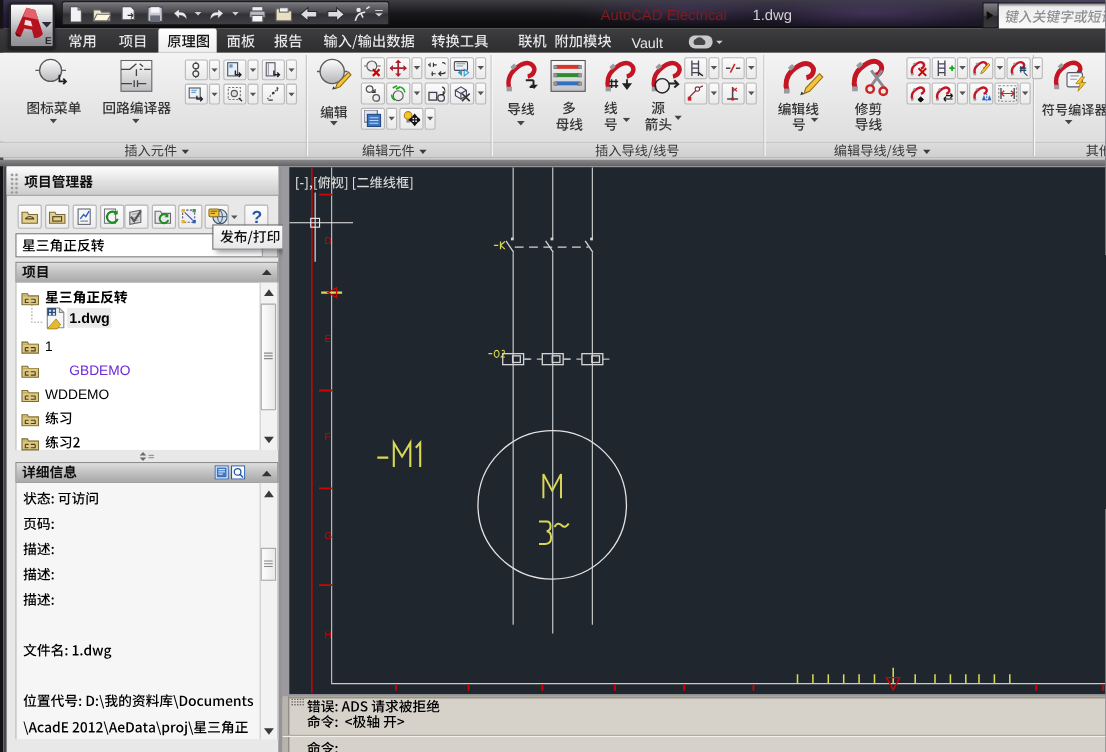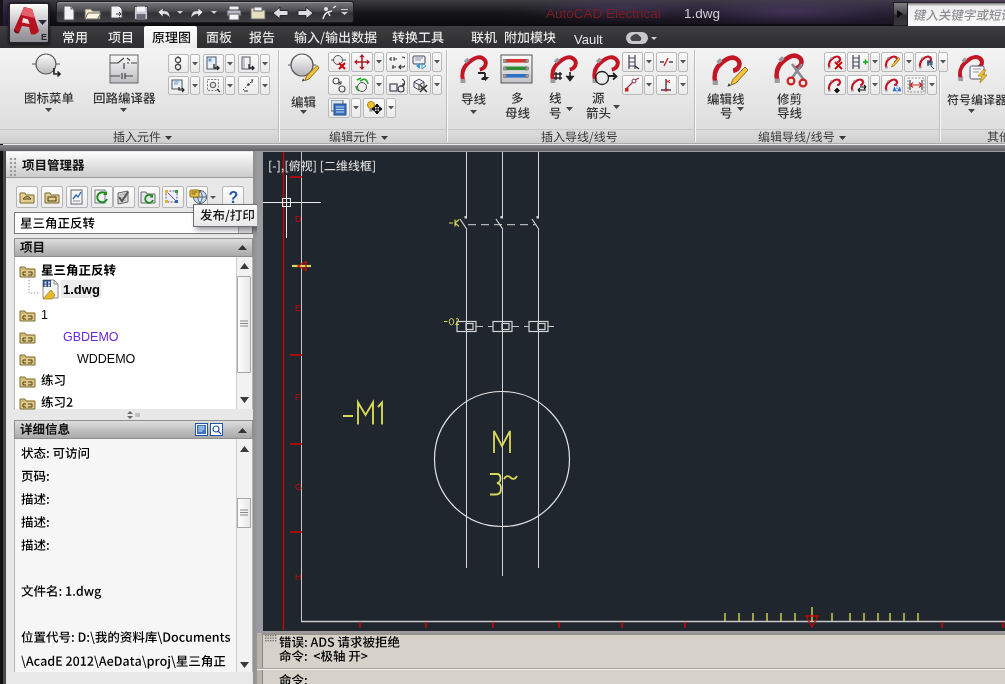--- a/index.html
+++ b/index.html
@@ -687,21 +687,21 @@
     <path d="M1 3 h5 l1 2 h9 v8 H1z" fill="#dfc884" stroke="#7a6a33"></path>
     <path d="M1 5h15" stroke="#b59c55" stroke-width=".7"></path>
     <path d="M4 8 h3 m2 0 h4 M4 8 v3 h3 m2 0 h4 v-3" stroke="#4a3f1a" fill="none" stroke-width="1"></path>
   </svg>
 <div style="position:absolute;left:41px;top:330px;font:12.5px 'Liberation Sans',sans-serif;color:#6d28d9;white-space:nowrap;margin-left:22px;">GBDEMO</div>
 <svg style="position:absolute;left:19px;top:352px;" width="17" height="14" viewBox="0 0 17 14">
     <path d="M1 3 h5 l1 2 h9 v8 H1z" fill="#dfc884" stroke="#7a6a33"></path>
     <path d="M1 5h15" stroke="#b59c55" stroke-width=".7"></path>
     <path d="M4 8 h3 m2 0 h4 M4 8 v3 h3 m2 0 h4 v-3" stroke="#4a3f1a" fill="none" stroke-width="1"></path>
   </svg>
-<div style="position:absolute;left:41px;top:352px;font:12.5px 'Liberation Sans',sans-serif;color:#000;white-space:nowrap;margin-left:36px;">WDDEMO</div>
+<div style="position:absolute;left:41px;top:352px;font:12.5px 'Liberation Sans',sans-serif;color:#000;white-space:nowrap;">WDDEMO</div>
 <svg style="position:absolute;left:19px;top:374px;" width="17" height="14" viewBox="0 0 17 14">
     <path d="M1 3 h5 l1 2 h9 v8 H1z" fill="#dfc884" stroke="#7a6a33"></path>
     <path d="M1 5h15" stroke="#b59c55" stroke-width=".7"></path>
     <path d="M4 8 h3 m2 0 h4 M4 8 v3 h3 m2 0 h4 v-3" stroke="#4a3f1a" fill="none" stroke-width="1"></path>
   </svg>
 <svg style="position:absolute;left:41px;top:374px;" width="28" height="16" viewBox="0 0 28 16">
     <path d="M0.9 8.5Q0.9 8.4 0.8 8.2Q0.7 8.1 0.7 7.9Q0.6 7.7 0.5 7.5Q0.7 7.5 0.9 7.2Q1.1 7 1.4 6.7Q1.5 6.5 1.8 6.1Q2 5.8 2.3 5.2Q2.7 4.7 3 4.1Q3.3 3.5 3.6 2.9L4.5 3.5Q3.9 4.7 3.2 5.9Q2.4 7 1.6 7.9V8Q1.6 8 1.5 8Q1.4 8.1 1.2 8.2Q1.1 8.3 1 8.4Q0.9 8.5 0.9 8.5ZM0.9 8.6 0.8 7.6 1.3 7.2 4.4 6.6Q4.4 6.9 4.4 7.2Q4.4 7.4 4.4 7.6Q3.3 7.9 2.7 8Q2 8.2 1.7 8.3Q1.3 8.3 1.1 8.4Q1 8.5 0.9 8.6ZM0.8 5.5Q0.8 5.4 0.7 5.2Q0.6 5 0.5 4.8Q0.5 4.6 0.4 4.4Q0.6 4.4 0.7 4.2Q0.9 4 1.1 3.6Q1.2 3.5 1.3 3.1Q1.5 2.8 1.7 2.3Q1.9 1.8 2.1 1.2Q2.3 0.7 2.4 0.1L3.5 0.6Q3.3 1.4 2.9 2.1Q2.6 2.9 2.2 3.6Q1.8 4.3 1.4 4.9V4.9Q1.4 4.9 1.3 5Q1.2 5 1.1 5.1Q1 5.2 0.9 5.3Q0.8 5.4 0.8 5.5ZM0.8 5.5 0.8 4.7 1.3 4.4 3.4 4.2Q3.4 4.4 3.3 4.7Q3.3 4.9 3.3 5.1Q2.6 5.2 2.1 5.2Q1.7 5.3 1.4 5.3Q1.1 5.4 1 5.4Q0.9 5.5 0.8 5.5ZM0.5 9.9Q1.2 9.7 2.2 9.4Q3.1 9 4.2 8.6L4.4 9.5Q3.4 9.9 2.5 10.4Q1.6 10.8 0.8 11.1ZM5.2 7.4V6.5L5.8 6.1H11.5V7.2H6.3Q5.9 7.2 5.6 7.2Q5.2 7.3 5.2 7.4ZM4.5 1.6H11.7V2.7H4.5ZM5.2 7.4Q5.1 7.3 5.1 7.1Q5 6.9 4.9 6.7Q4.9 6.5 4.8 6.3Q5 6.3 5.2 6Q5.3 5.7 5.5 5.2Q5.6 5 5.8 4.5Q6 3.9 6.2 3.2Q6.4 2.5 6.6 1.7Q6.8 0.9 6.9 0.1L8.1 0.3Q7.9 1.4 7.5 2.6Q7.2 3.8 6.8 4.8Q6.4 5.9 6 6.7V6.8Q6 6.8 5.8 6.8Q5.7 6.9 5.6 7Q5.4 7.1 5.3 7.2Q5.2 7.3 5.2 7.4ZM9.7 8.3 10.6 7.8Q10.9 8.3 11.1 8.8Q11.4 9.3 11.7 9.8Q11.9 10.2 12.1 10.6L11.1 11.1Q11 10.8 10.7 10.3Q10.5 9.8 10.2 9.2Q9.9 8.7 9.7 8.3ZM7.8 3.7H9V10.5Q9 10.9 8.9 11.2Q8.8 11.4 8.5 11.6Q8.2 11.7 7.7 11.7Q7.2 11.8 6.6 11.8Q6.6 11.5 6.5 11.2Q6.4 10.9 6.2 10.7Q6.7 10.7 7.1 10.7Q7.5 10.7 7.6 10.7Q7.7 10.7 7.8 10.6Q7.8 10.6 7.8 10.5ZM5.8 7.8 6.9 8.1Q6.6 8.7 6.3 9.2Q6 9.8 5.6 10.3Q5.2 10.8 4.9 11.2Q4.7 11.1 4.5 10.9Q4.2 10.7 4 10.6Q4.4 10.2 4.7 9.7Q5.1 9.3 5.3 8.8Q5.6 8.3 5.8 7.8ZM4.8 3.7H8.5V4.8H4.8Z M13.9 1H22.9V2.2H13.9ZM15.3 3.8 16.1 3Q16.6 3.4 17.3 3.8Q17.9 4.3 18.4 4.7Q19 5.1 19.4 5.5L18.5 6.4Q18.2 6 17.6 5.6Q17.1 5.1 16.5 4.7Q15.8 4.2 15.3 3.8ZM22.5 1H23.7Q23.7 1 23.7 1.2Q23.7 1.3 23.7 1.4Q23.7 1.6 23.7 1.7Q23.7 4.1 23.6 5.8Q23.6 7.4 23.5 8.5Q23.5 9.5 23.3 10.1Q23.2 10.7 23 10.9Q22.8 11.3 22.5 11.4Q22.2 11.6 21.9 11.6Q21.5 11.7 20.9 11.7Q20.3 11.7 19.7 11.7Q19.7 11.4 19.6 11.1Q19.5 10.8 19.3 10.5Q20 10.6 20.6 10.6Q21.1 10.6 21.4 10.6Q21.6 10.6 21.7 10.5Q21.8 10.5 21.9 10.4Q22.1 10.2 22.2 9.6Q22.3 9 22.3 8Q22.4 6.9 22.4 5.2Q22.5 3.6 22.5 1.3ZM13.7 8.9Q14.6 8.7 15.8 8.3Q17.1 7.9 18.4 7.4Q19.8 6.9 21.2 6.5L21.4 7.6Q20.1 8 18.8 8.5Q17.5 8.9 16.3 9.4Q15.1 9.8 14.1 10.1Z" fill="#000"></path>
   </svg>
 <svg style="position:absolute;left:19px;top:396px;" width="17" height="14" viewBox="0 0 17 14">
     <path d="M1 3 h5 l1 2 h9 v8 H1z" fill="#dfc884" stroke="#7a6a33"></path>

